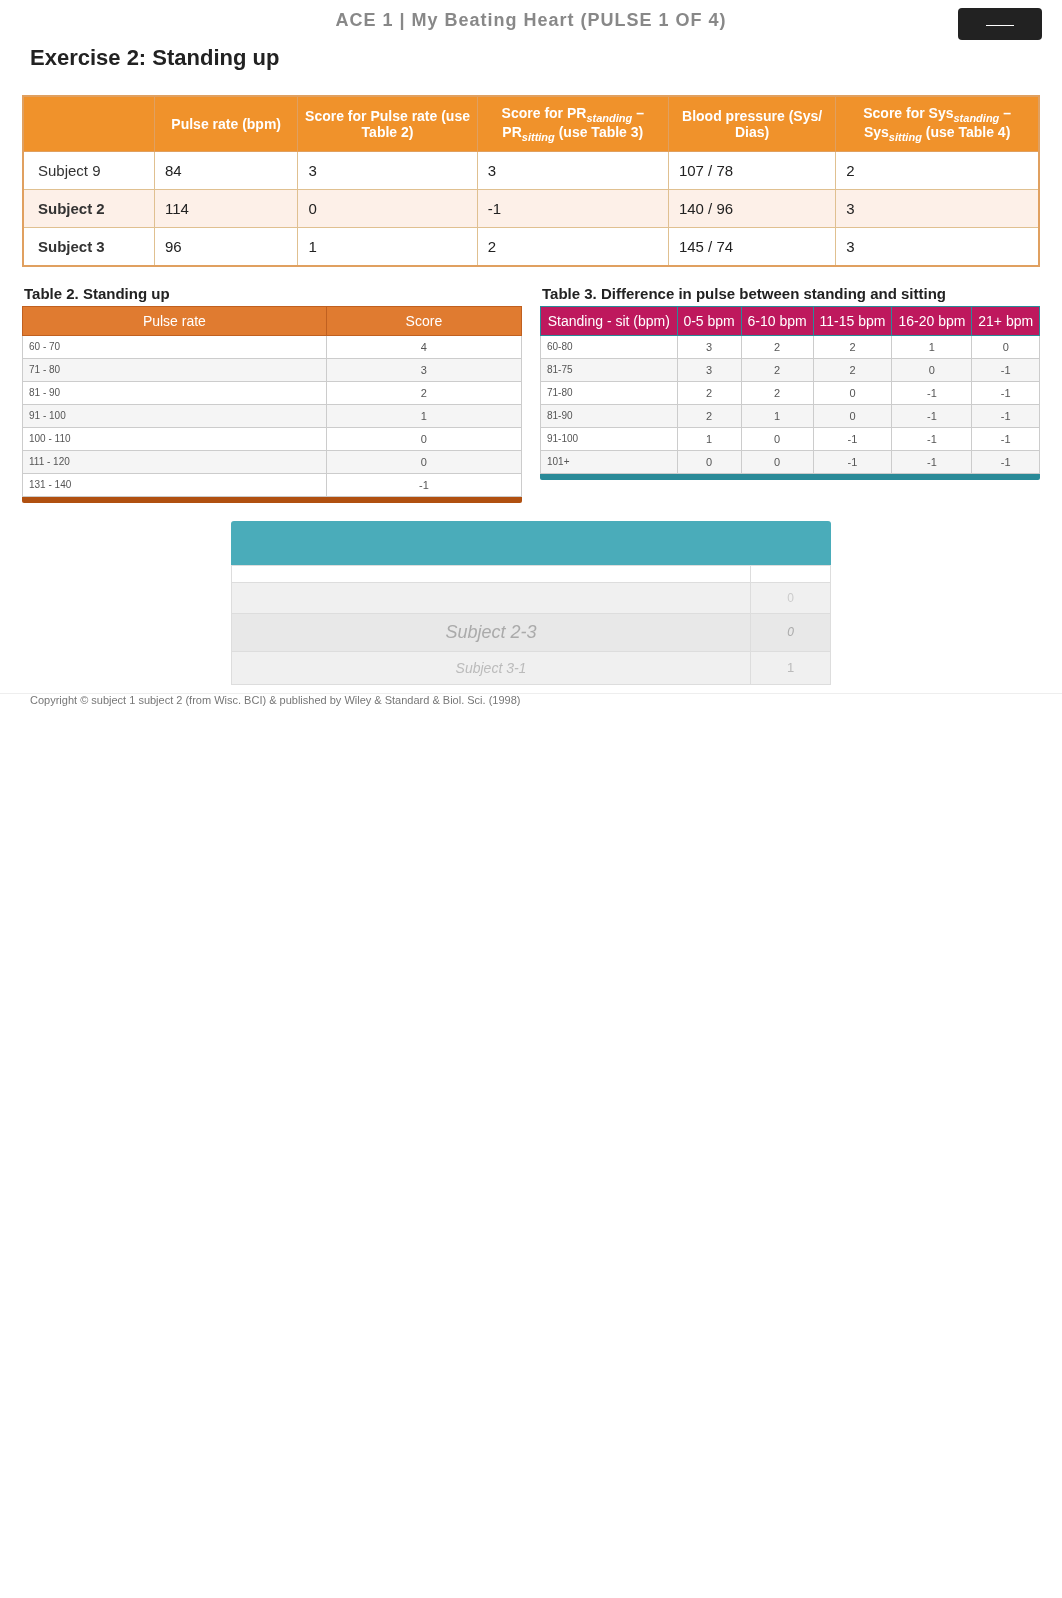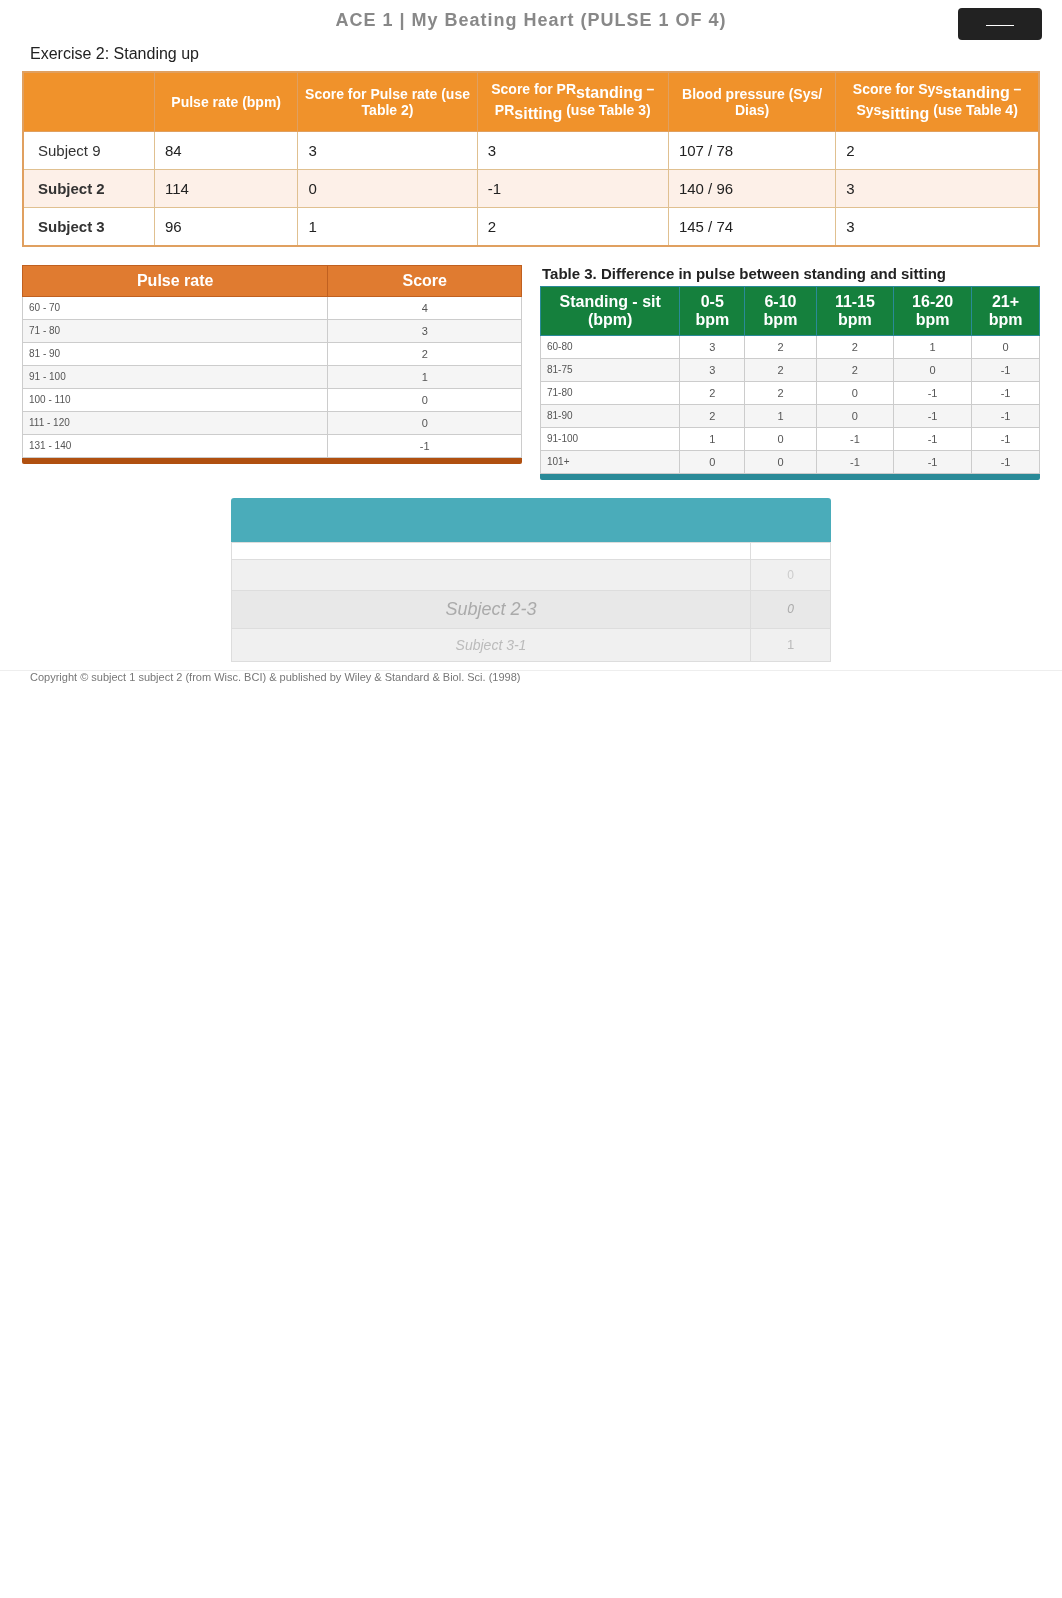--- a/index.html
+++ b/index.html
@@ -29,23 +29,23 @@
       background: #222;
       color: #fff;
       border: none;
       border-radius: 4px;
       padding: 8px 28px;
       font-size: 14px;
       cursor: pointer;
     }
 
     .exercise-title {
-      font-weight: normal;
-      font-size: 16px;
-      padding: 10px 30px 8px 30px;
+      font-weight: bold;
+      font-size: 22px;
+      padding: 10px 30px 24px 30px;
     }
 
     
     .main-table-wrapper {
       padding: 0 22px;
       margin-bottom: 18px;
     }
     .main-table {
       width: 100%;
       border-collapse: collapse;
@@ -55,22 +55,23 @@
       background: #f0922b;
       color: #fff;
       font-weight: bold;
       text-align: center;
       padding: 8px 6px;
       font-size: 14px;
       border: 1px solid #e0a060;
       vertical-align: middle;
     }
     .main-table th .sub {
-      font-size: 16px;
+      font-size: 11px;
       vertical-align: sub;
+      font-style: italic;
     }
     .main-table td {
       padding: 10px 10px;
       border: 1px solid #e0c090;
       font-size: 15px;
       vertical-align: middle;
     }
     .main-table tr:nth-child(odd) td {
       background: #fff;
     }
@@ -109,25 +110,25 @@
       width: 100%;
       border-collapse: collapse;
       font-size: 12px;
     }
     .sub-table thead tr th {
       background: #e07b30;
       color: #fff;
       padding: 6px 5px;
       text-align: center;
       border: 1px solid #c06020;
-      font-weight: bold;
-      font-size: 16px;
+      font-weight: normal;
+      font-size: 14px;
     }
     .sub-table.teal thead tr th {
-      background: #15803d;
+      background: #be185d;
       border: 1px solid #2a8a98;
       text-align: center;
     }
     .sub-table tbody tr:nth-child(odd) td {
       background: #fff;
     }
     .sub-table tbody tr:nth-child(even) td {
       background: #f5f5f5;
     }
     .sub-table td {
@@ -265,20 +266,21 @@
           <td>145 / 74</td>
           <td>3</td>
         </tr>
       </tbody>
   </table>
 </div>
 
 <div class="two-col-section">
 
   <div class="sub-table-col table2-col">
+    <div class="sub-table-title">Table 2. Standing up</div>
     <table class="sub-table">
       <thead>
         <tr>
           <th>Pulse rate</th>
           <th>Score</th>
         </tr>
       </thead>
       <tbody id="table2-body">
           <tr>
             <td>60 - 70</td>

